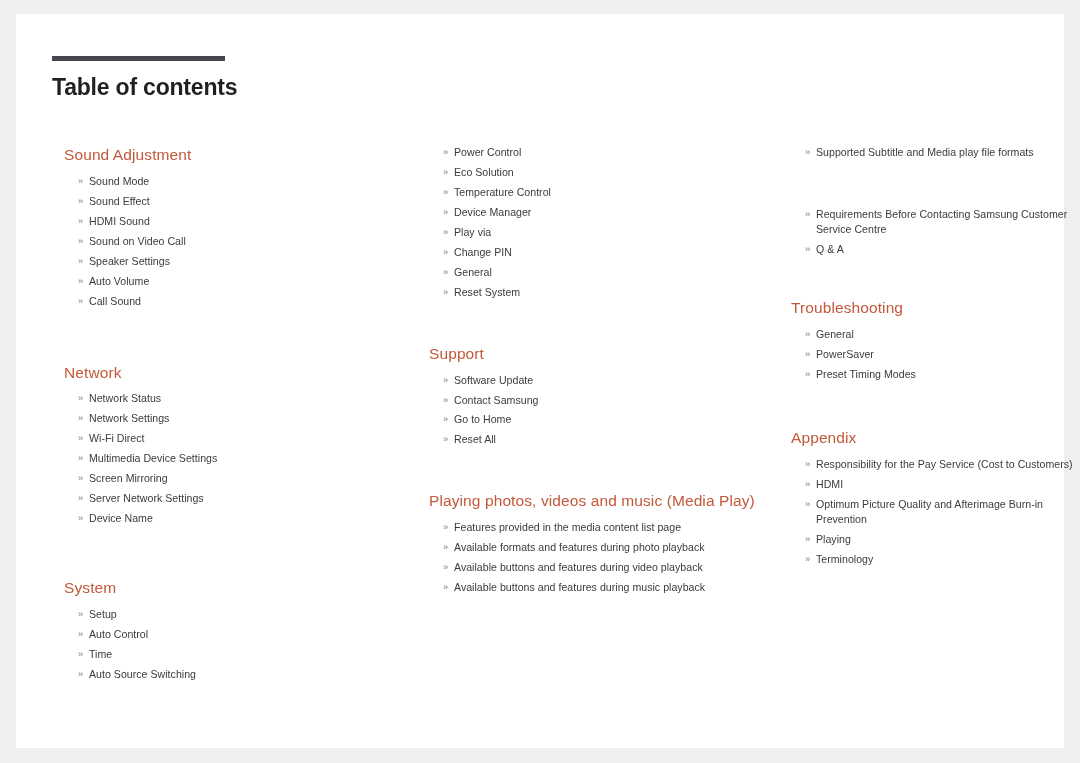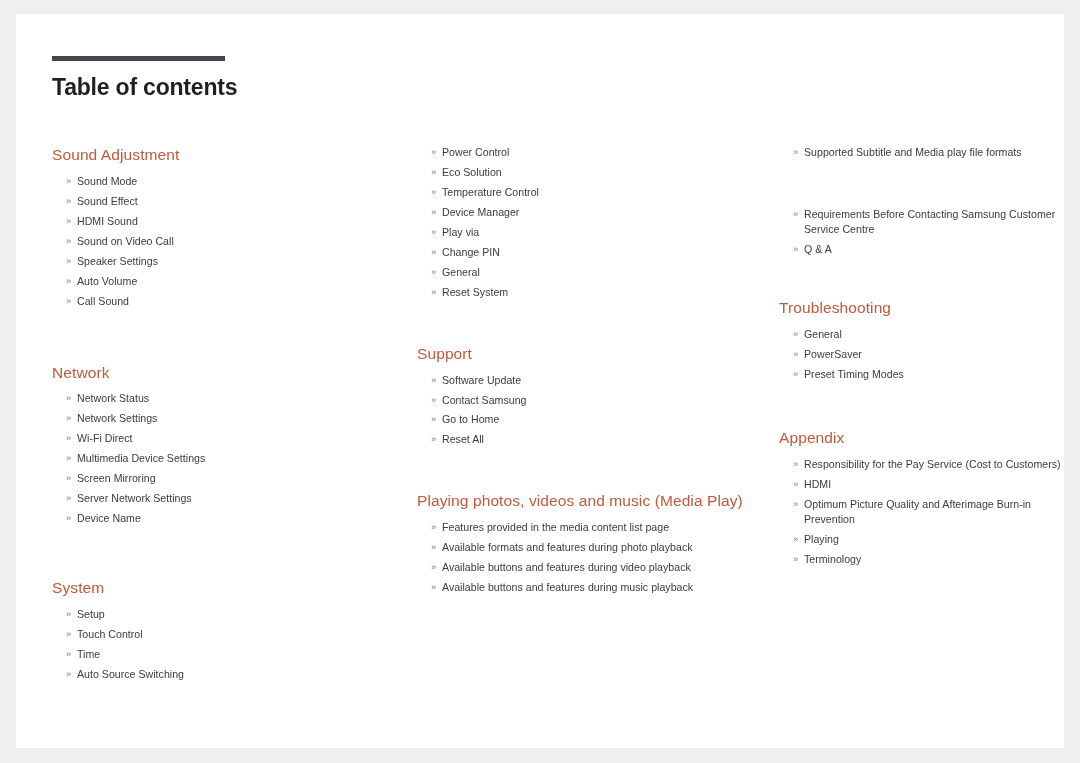--- a/index.html
+++ b/index.html
@@ -42,21 +42,21 @@
     font-size: 23px;
     font-weight: bold;
     color: #231f20;
     letter-spacing: -0.2px;
     margin: 0;
     line-height: 1.1;
   }
 
   .columns {
     position: absolute;
-    left: 0;
+    left: 12px;
     top: 131px;
     width: 1048px;
     height: 600px;
   }
 
   .col {
     position: absolute;
     top: 0;
   }
   .col-1 { left: 36px;  width: 330px; }
@@ -152,21 +152,21 @@
           <li class="entry"><span class="bullet">»</span><span>Device Name</span></li>
         </ul>
       </div>
 
       <div class="gap-b"></div>
 
       <div class="section">
         <h2 class="section-title">System</h2>
         <ul class="entries">
           <li class="entry"><span class="bullet">»</span><span>Setup</span></li>
-          <li class="entry"><span class="bullet">»</span><span>Touch Control</span></li>
+          <li class="entry"><span class="bullet">»</span><span>Auto Control</span></li>
           <li class="entry"><span class="bullet">»</span><span>Time</span></li>
           <li class="entry"><span class="bullet">»</span><span>Auto Source Switching</span></li>
         </ul>
       </div>
 
     </div>
 
     <div class="col col-2">
 
       <div class="section">

